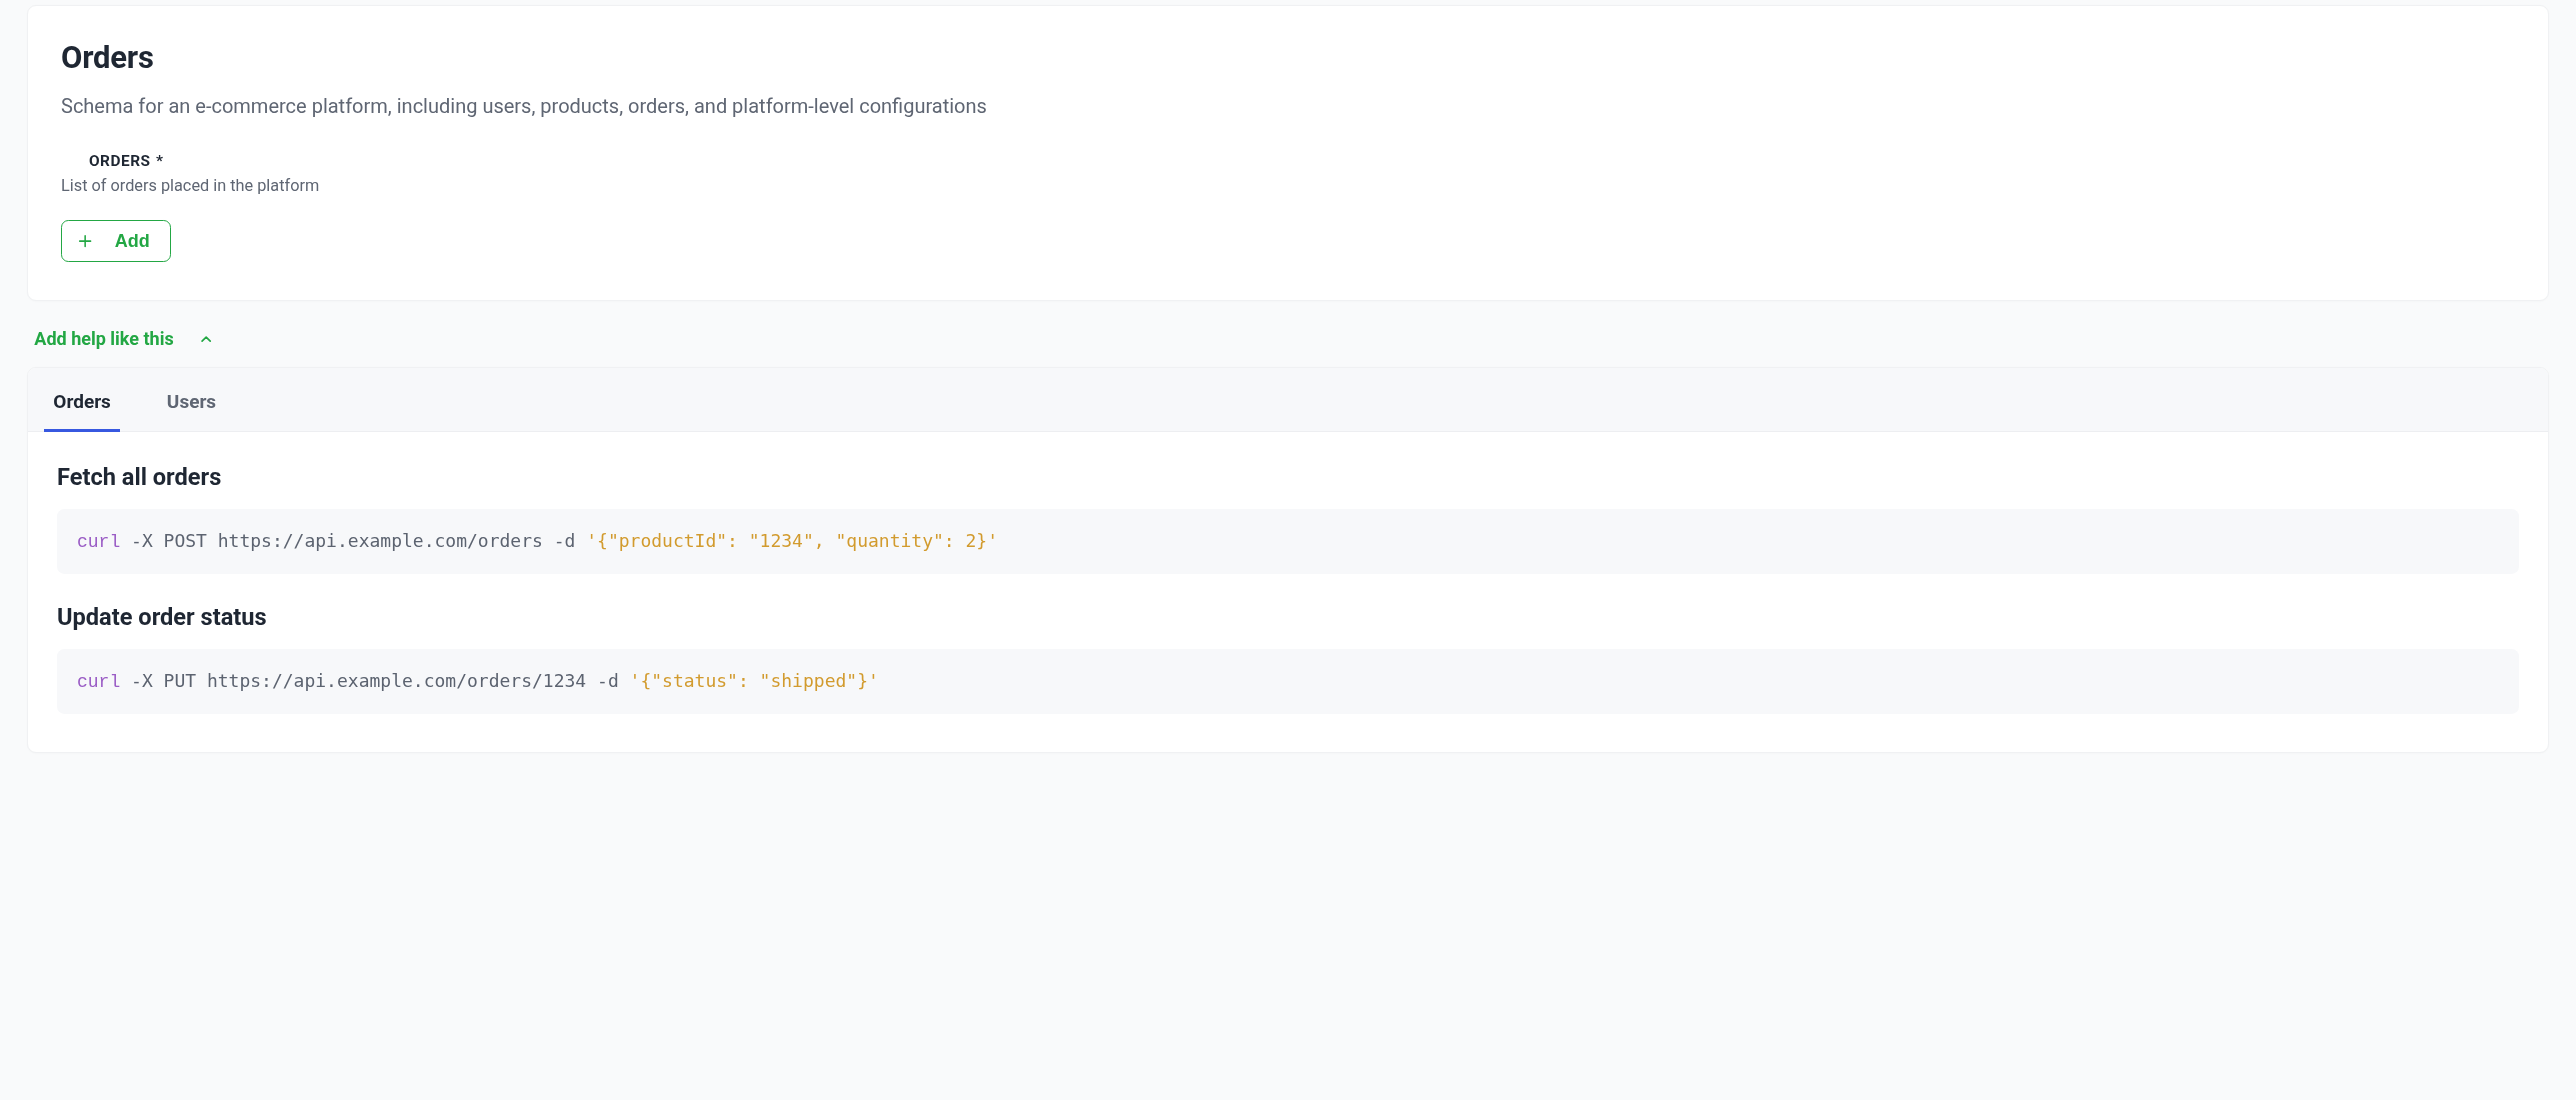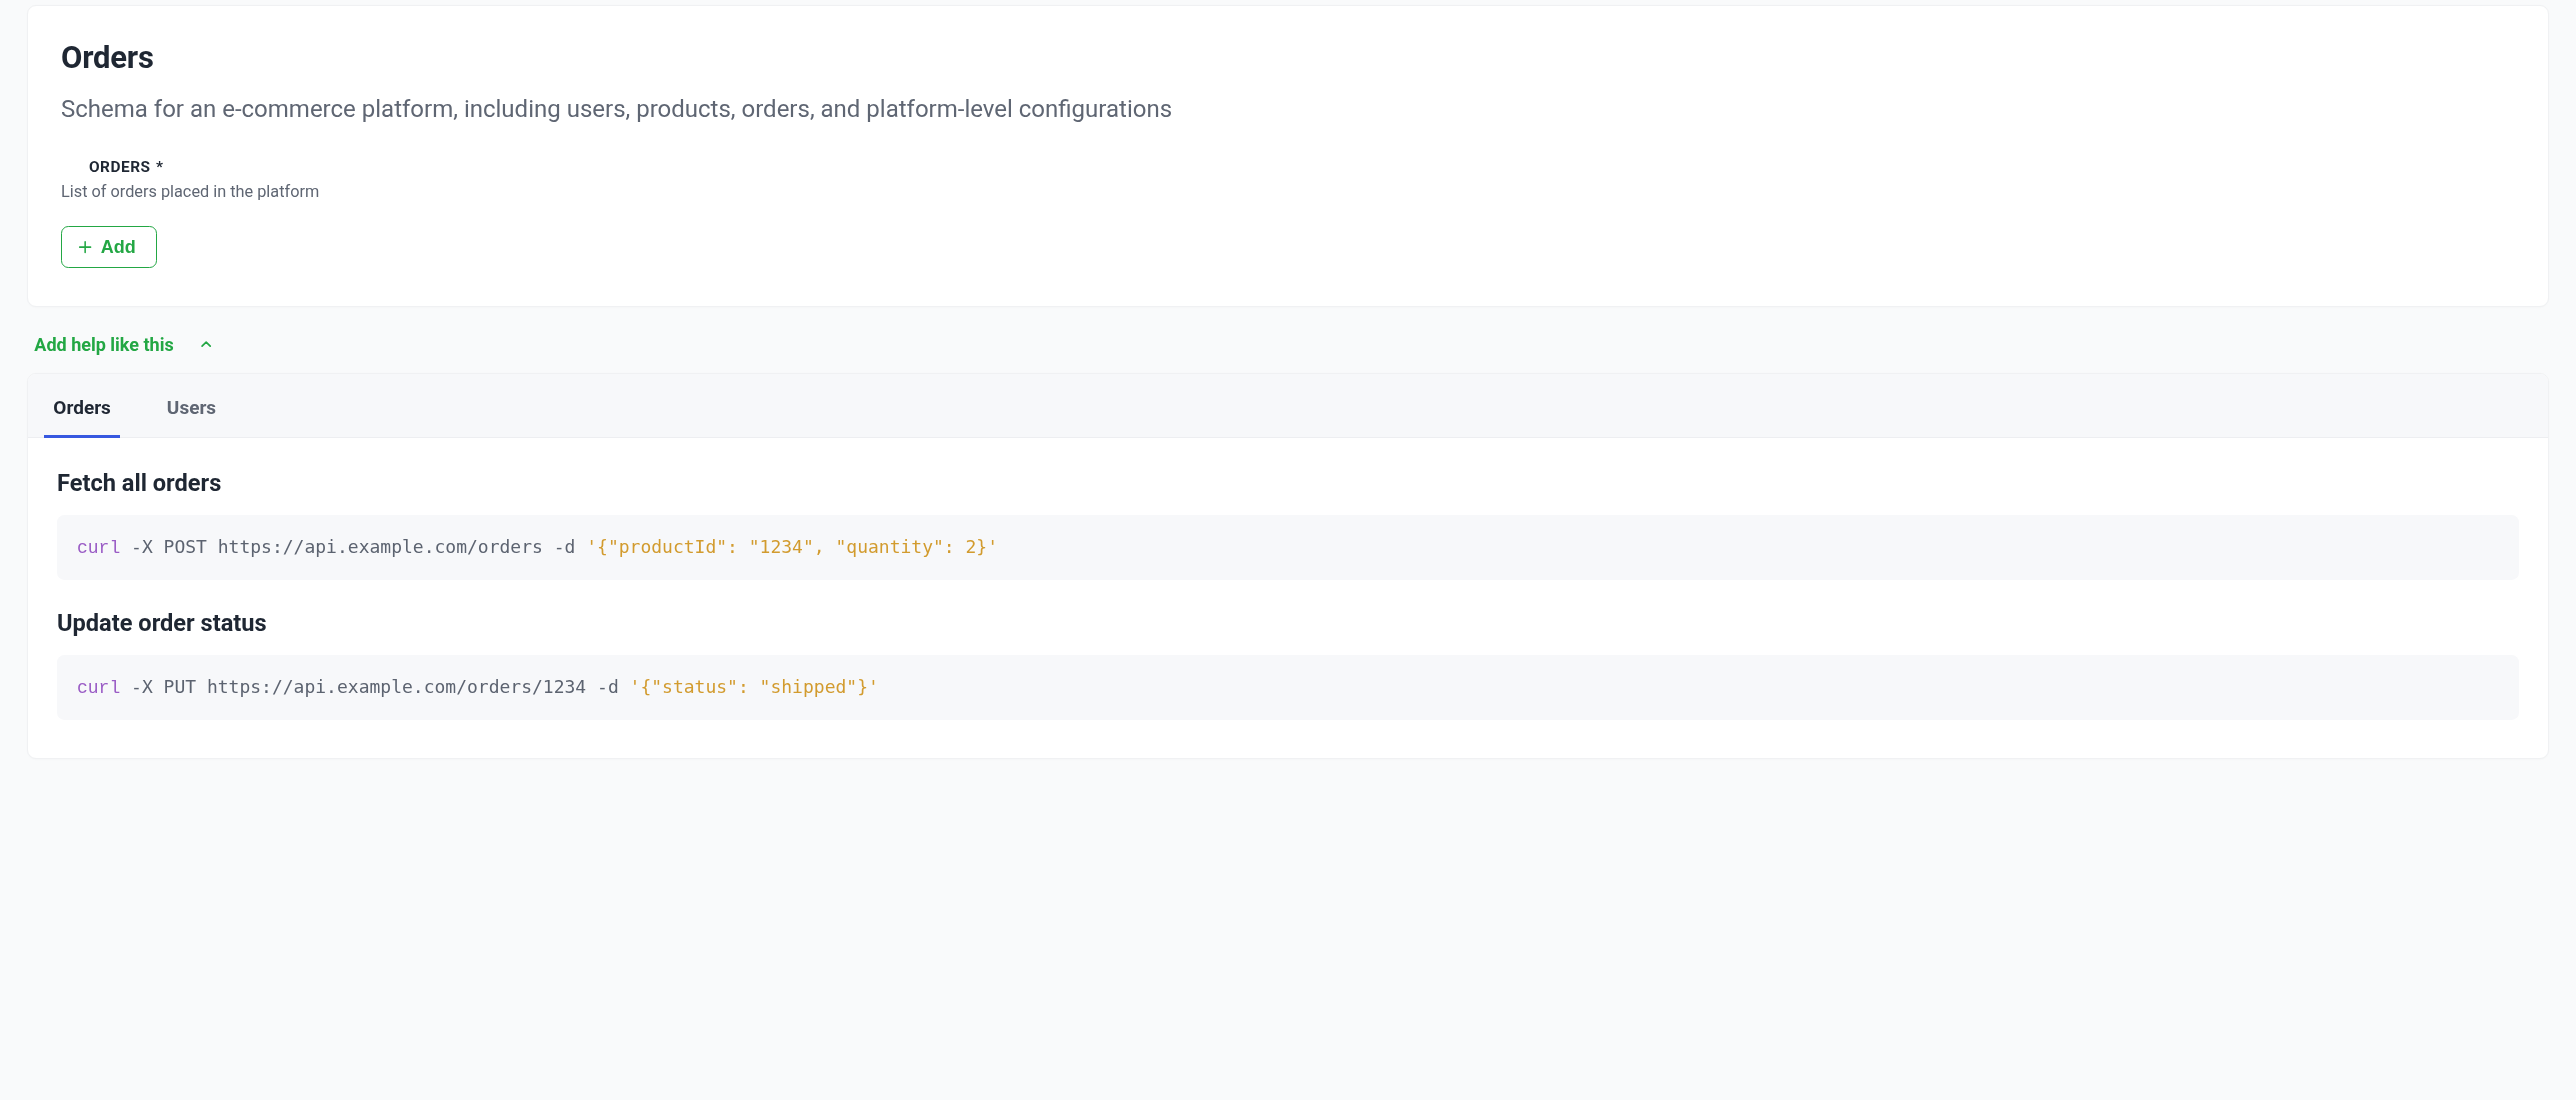--- a/index.html
+++ b/index.html
@@ -22,21 +22,21 @@
     margin-top: 5.4px;
   }
   h1.card-title {
     font-size: 31px;
     font-weight: 700;
     margin: 0 0 12.7px 0;
     color: #1f2733;
     letter-spacing: -0.2px;
   }
   .card-desc {
-    font-size: 24px;
+    font-size: 20px;
     color: #5f6673;
     margin: 16px 0 31px 0;
     line-height: 1.45;
   }
   .field-label-row {
     margin-bottom: 5.4px;
     margin-left: 28px;
   }
   .field-label {
     font-size: 15.4px;
@@ -52,21 +52,21 @@
     margin-left: 1.8px;
   }
   .field-hint {
     font-size: 16.3px;
     color: #5f6673;
     margin: 3.6px 0 25.4px 0;
   }
   .add-btn {
     display: inline-flex;
     align-items: center;
-    gap: 8px;
+    gap: 22px;
     border: 1.4px solid #23a744;
     background: #fff;
     color: #23a744;
     font-weight: 700;
     font-size: 18px;
     padding: 11px 20px 11px 14.5px;
     border-radius: 7.3px;
     cursor: pointer;
     line-height: 1;
   }

